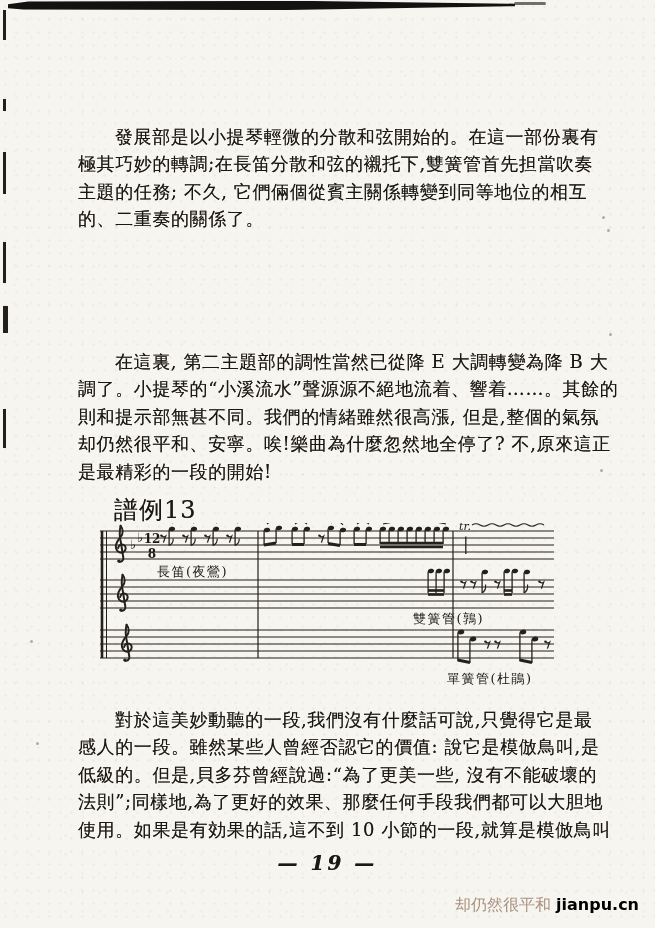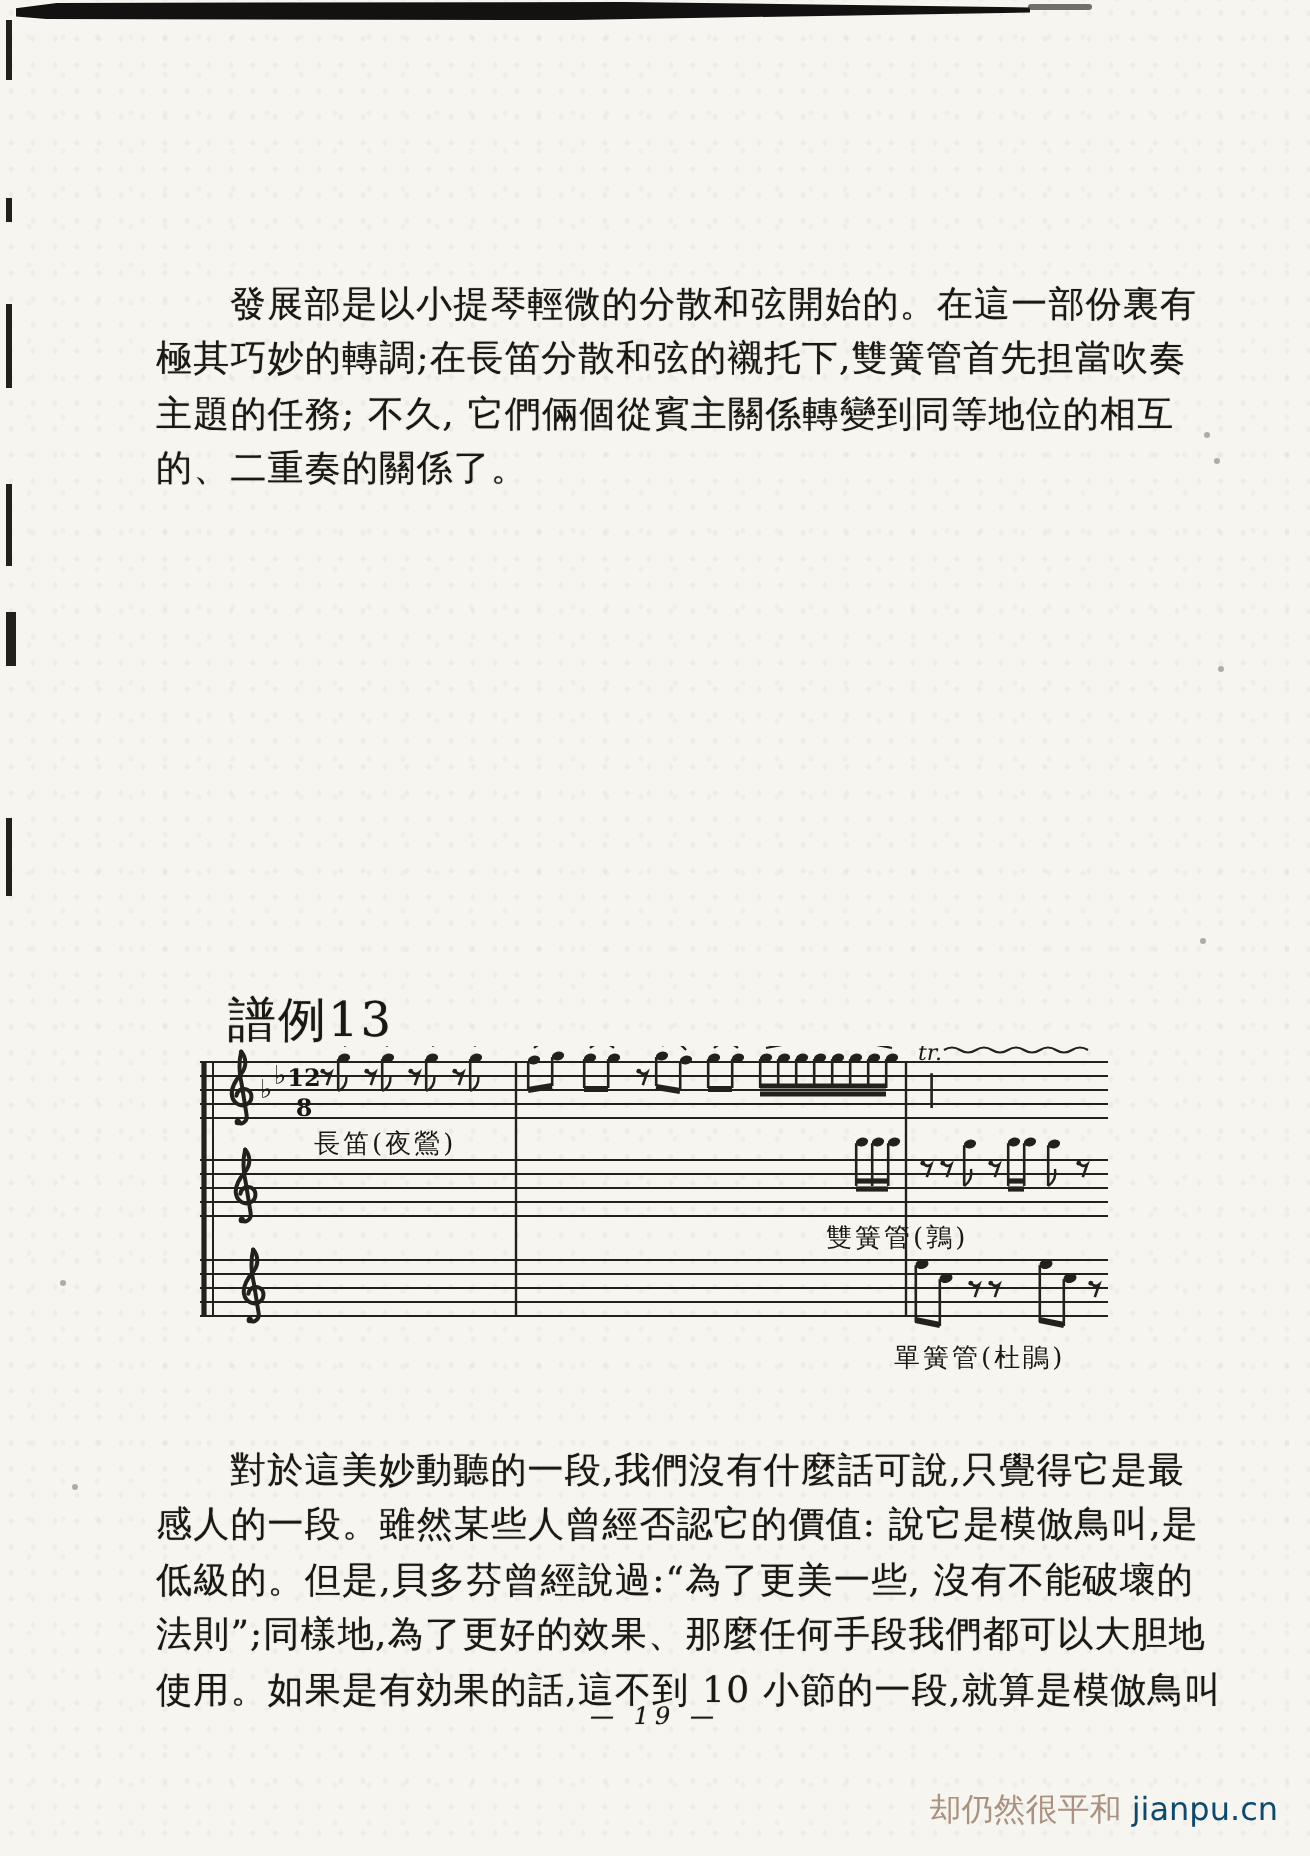--- a/index.html
+++ b/index.html
@@ -20,42 +20,42 @@
   
   .topbar{position:absolute;left:8px;top:1px;width:507px;height:9px;background:#141210;
     clip-path:polygon(0 35%,4% 5%,60% 0,100% 30%,100% 58%,55% 100%,3% 95%,0 80%);}
   .topbar-tail{position:absolute;left:514px;top:2px;width:32px;height:3px;background:#3a362f;opacity:.7;border-radius:2px;}
   .lseg{position:absolute;left:3px;width:3px;background:#23201b;}
   .ls1{top:10px;height:30px}.ls2{top:99px;height:12px}.ls3{top:152px;height:42px}
   .ls4{top:242px;height:41px}.ls5{top:306px;height:27px;width:5px}.ls6{top:409px;height:39px}
   .speck{position:absolute;width:3px;height:3px;border-radius:50%;background:#6a655c;opacity:.5}
   
   .para{position:absolute;left:78px;width:548px;font-size:18px;line-height:27.4px;
-    letter-spacing:.6px;text-shadow:0 0 .5px rgba(25,20,12,.6);margin-top:16px;}
+    letter-spacing:.6px;text-shadow:0 0 .5px rgba(25,20,12,.6);}
   .line{white-space:nowrap;overflow:hidden;}
   .indent{text-indent:37px;}
   .p1{top:123px}.p2{top:236px}.p3{top:348px}.p4{top:706px}
   .example-label{position:absolute;left:114px;top:494px;font-size:24px;letter-spacing:1px;
     text-shadow:0 0 .5px rgba(25,20,12,.6);}
   
   .score{position:absolute;left:95px;top:523px;width:465px;height:172px;}
   .score line,.score path{stroke:#24201a;}
   .score .sline{stroke-width:1.1;}
   .score text{font-family:"DejaVu Serif","Liberation Serif",serif;fill:#1b1712;}
   .inst{font-size:13px;letter-spacing:1.5px;}
   .trill{font-size:11px;font-style:italic;}
   .ts{font-size:12px;font-weight:bold;text-anchor:middle;}
   .flat{font-size:13px;}
   
   .page-number{position:absolute;left:0;right:0;top:851px;text-align:center;
-    font-size:12px;font-weight:normal;font-style:italic;letter-spacing:3px;
+    font-size:20px;font-weight:bold;font-style:italic;letter-spacing:3px;
     text-shadow:0 0 .5px rgba(25,20,12,.6);}
   .watermark{position:absolute;right:16px;top:895px;font-size:16px;
     font-family:"DejaVu Sans","Liberation Sans",sans-serif;color:#ab9280;}
-  .wm-url{color:#0c4a6e;font-weight:normal;}
+  .wm-url{color:#000000;font-weight:bold;}
 </style>
 </head>
 <body>
 
 <div class="page">
 
   <div class="topbar"></div>
   <div class="topbar-tail"></div>
   <div class="lseg ls1"></div>
   <div class="lseg ls2"></div>
@@ -71,20 +71,27 @@
   <div class="speck" style="left:36px;top:742px"></div>
 
   <div class="para p1">
     <div class="line indent">發展部是以小提琴輕微的分散和弦開始的。在這一部份裏有</div>
     <div class="line">極其巧妙的轉調;在長笛分散和弦的襯托下,雙簧管首先担當吹奏</div>
     <div class="line">主題的任務; 不久, 它們倆個從賓主關係轉變到同等地位的相互</div>
     <div class="line">的、二重奏的關係了。</div>
   </div>
 
 
+  <div class="para p3">
+    <div class="line indent">在這裏, 第二主題部的調性當然已從降 E 大調轉變為降 B 大</div>
+    <div class="line">調了。小提琴的“小溪流水”聲源源不絕地流着、響着……。其餘的</div>
+    <div class="line">則和提示部無甚不同。我們的情緒雖然很高漲, 但是,整個的氣氛</div>
+    <div class="line">却仍然很平和、安寧。唉!樂曲為什麼忽然地全停了? 不,原來這正</div>
+    <div class="line">是最精彩的一段的開始!</div>
+  </div>
 
   <div class="example-label">譜例13</div>
 
   <svg class="score" viewBox="0 0 465 172" xmlns="http://www.w3.org/2000/svg">
     <defs>
       <g id="clef" fill="none" stroke="#24201a" stroke-width="2" stroke-linecap="round">
         <path d="M8.6,-5.2 C11.4,-1.8 11.3,2.6 8.6,5.8 C5.4,9.6 3.2,13.2 4,17 C4.8,20.8 8.6,22.8 11.6,21 C14.4,19.3 14.4,15.3 11.7,13.9 C9.3,12.7 6.5,14.2 6.2,16.9"></path>
         <path d="M8.6,-5.2 C7.2,0.5 7.6,6 8.9,11.5 L11.3,26.5 C11.9,29.8 8.7,31.8 6.5,30.1"></path>
         <circle cx="6.9" cy="30" r="1.6" fill="#24201a" stroke="none"></circle>
       </g>

